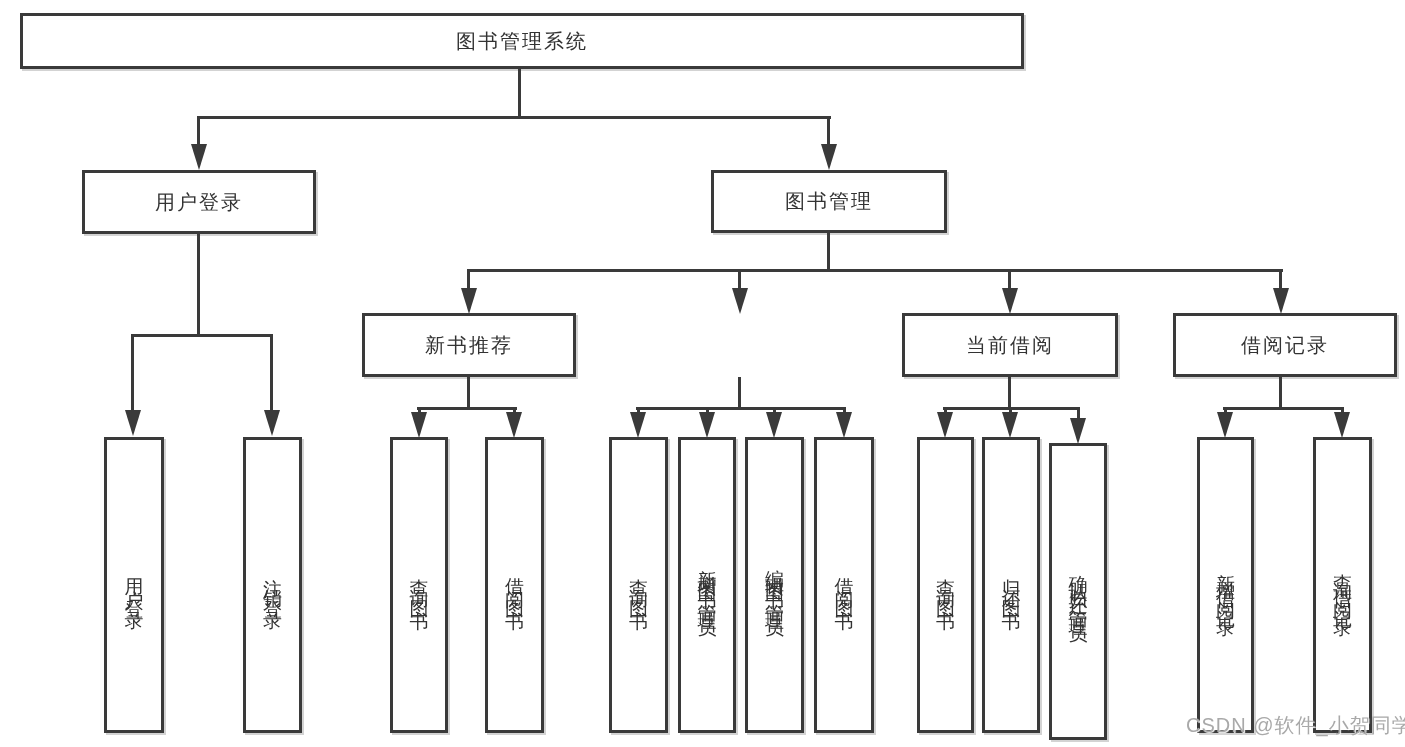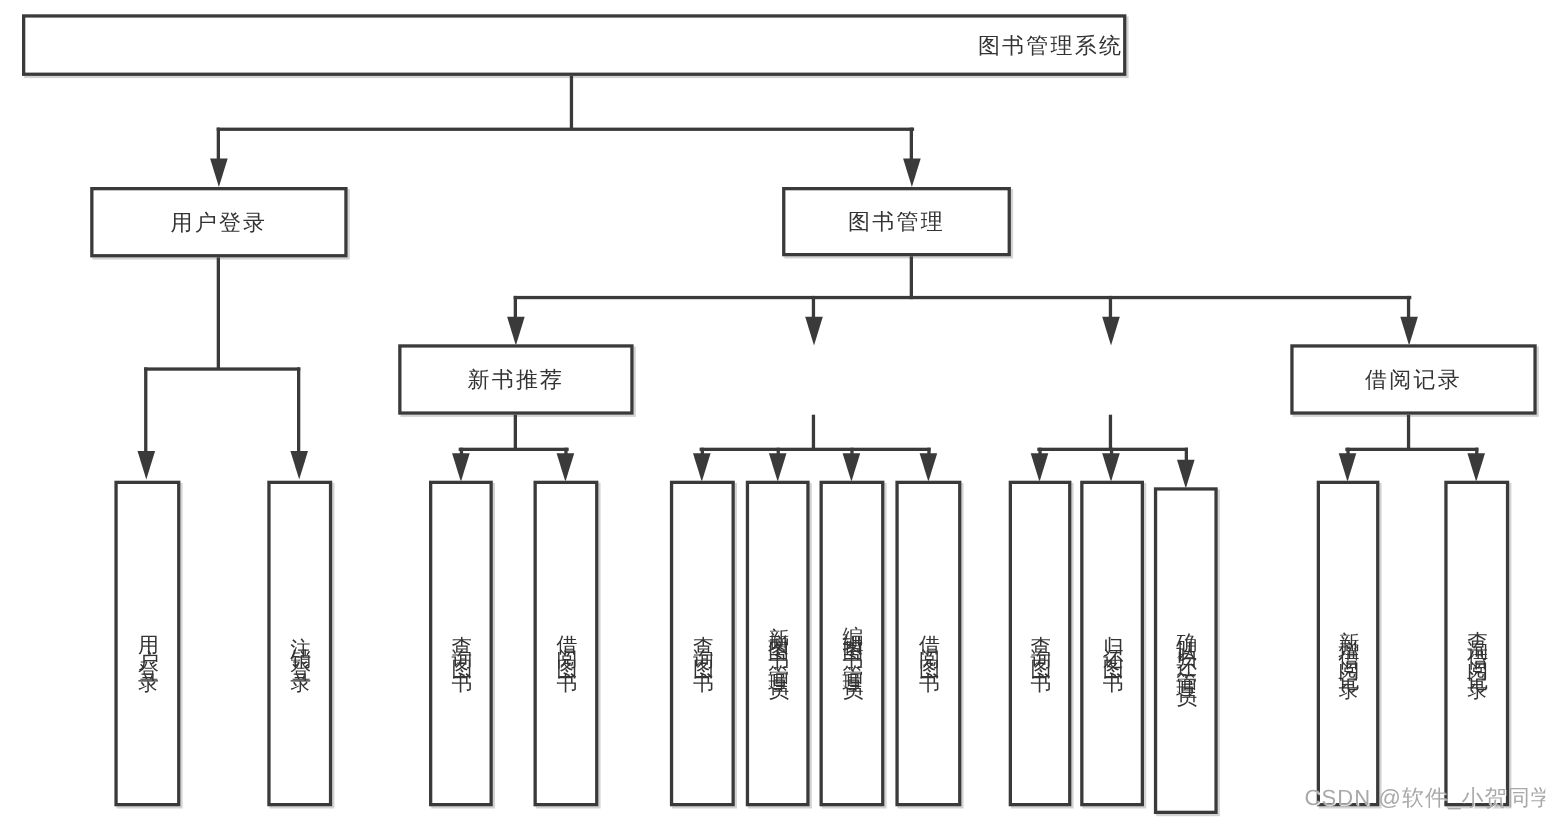--- a/index.html
+++ b/index.html
@@ -29,35 +29,35 @@
     position:absolute;left:1186px;top:712px;
     font-size:20px;color:#a9a9a9;letter-spacing:1px;white-space:nowrap;
     text-shadow:1px 1px 1px #ffffff;
   }
 </style>
 </head>
 <body>
 
 <div id="canvas">
 
-  <div class="hbox" style="left:20px;top:13px;width:1004px;height:56px;justify-content:flex-end;">
+  <div class="hbox" style="left:20px;top:13px;width:1004px;height:56px;">
     <span class="label">图书管理系统</span>
   </div>
 
   <div class="vline" style="left:518px;top:69px;height:49px;"></div>
   <div class="hline" style="left:197px;top:116px;width:634px;"></div>
   <div class="vline" style="left:197px;top:116px;height:30px;"></div>
   <div class="vline" style="left:827px;top:116px;height:30px;"></div>
   <div class="arrow" style="left:191px;top:144px;"></div>
   <div class="arrow" style="left:821px;top:144px;"></div>
 
   <div class="hbox" style="left:82px;top:170px;width:234px;height:64px;">
     <span class="label">用户登录</span>
   </div>
-  <div class="hbox" style="left:711px;top:170px;width:208px;height:63px;">
+  <div class="hbox" style="left:711px;top:170px;width:236px;height:63px;">
     <span class="label">图书管理</span>
   </div>
 
   <div class="vline" style="left:197px;top:234px;height:102px;"></div>
   <div class="hline" style="left:131px;top:334px;width:142px;"></div>
   <div class="vline" style="left:131px;top:334px;height:78px;"></div>
   <div class="vline" style="left:270px;top:334px;height:78px;"></div>
   <div class="arrow" style="left:125px;top:410px;"></div>
   <div class="arrow" style="left:264px;top:410px;"></div>
 
@@ -67,20 +67,23 @@
   <div class="vline" style="left:738px;top:269px;height:22px;"></div>
   <div class="vline" style="left:1008px;top:269px;height:22px;"></div>
   <div class="vline" style="left:1279px;top:269px;height:22px;"></div>
   <div class="arrow" style="left:461px;top:288px;"></div>
   <div class="arrow" style="left:732px;top:288px;"></div>
   <div class="arrow" style="left:1002px;top:288px;"></div>
   <div class="arrow" style="left:1273px;top:288px;"></div>
 
   <div class="hbox" style="left:362px;top:313px;width:214px;height:64px;">
     <span class="label">新书推荐</span>
+  </div>
+  <div class="hbox" style="left:902px;top:313px;width:216px;height:64px;">
+    <span class="label">当前借阅</span>
   </div>
   <div class="hbox" style="left:1173px;top:313px;width:224px;height:64px;">
     <span class="label">借阅记录</span>
   </div>
 
   <div class="vline" style="left:467px;top:377px;height:33px;"></div>
   <div class="hline" style="left:417px;top:407px;width:100px;"></div>
   <div class="vline" style="left:418px;top:407px;height:7px;"></div>
   <div class="vline" style="left:513px;top:407px;height:7px;"></div>
   <div class="arrow" style="left:411px;top:412px;"></div>

